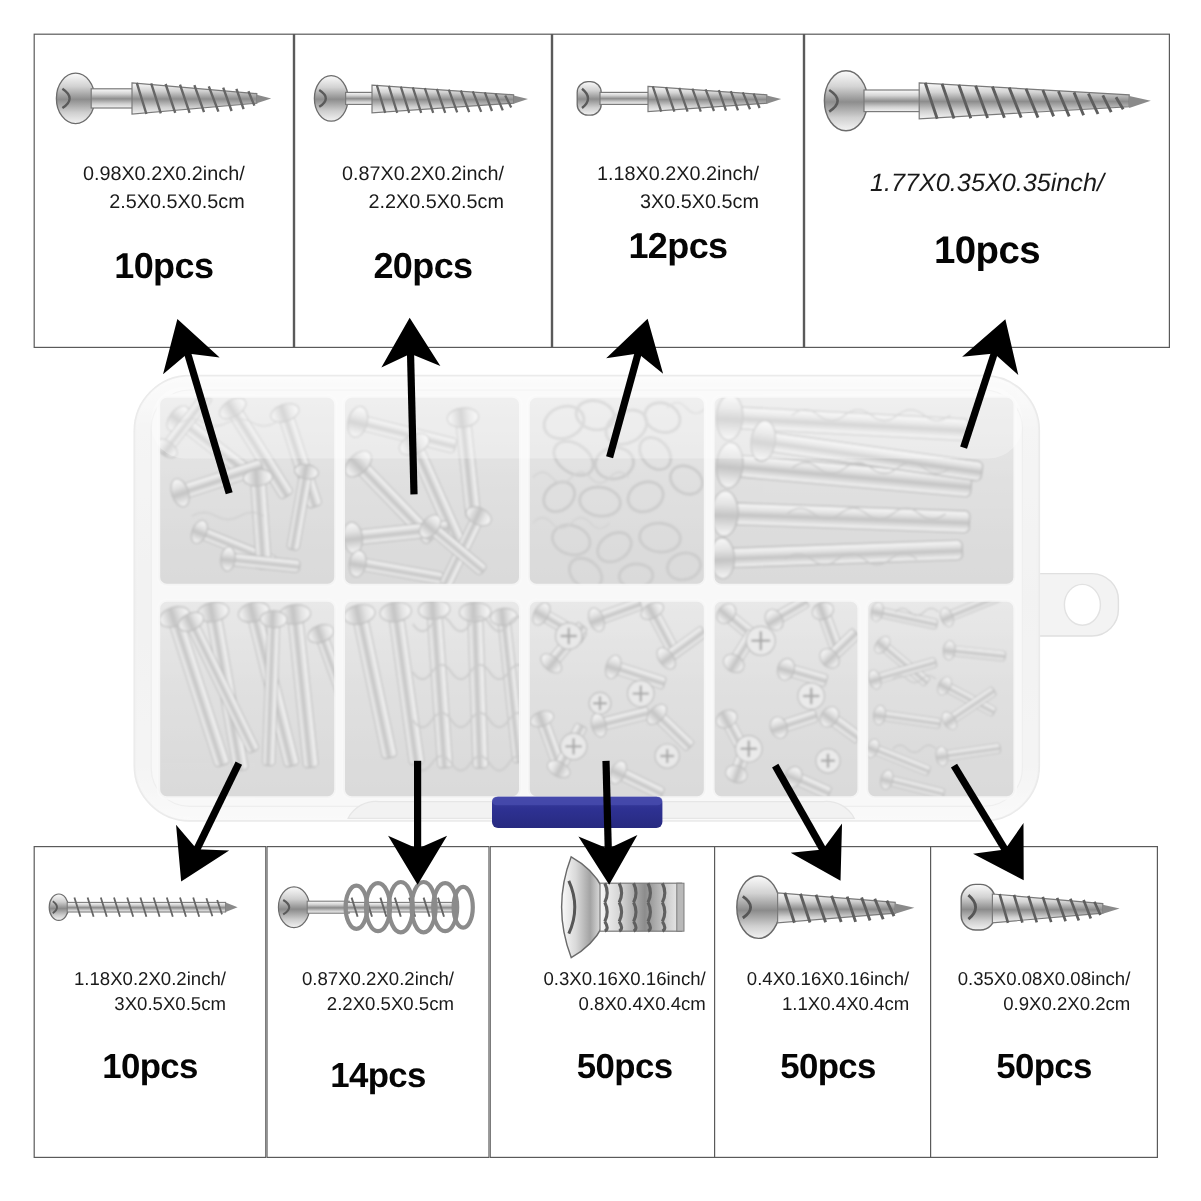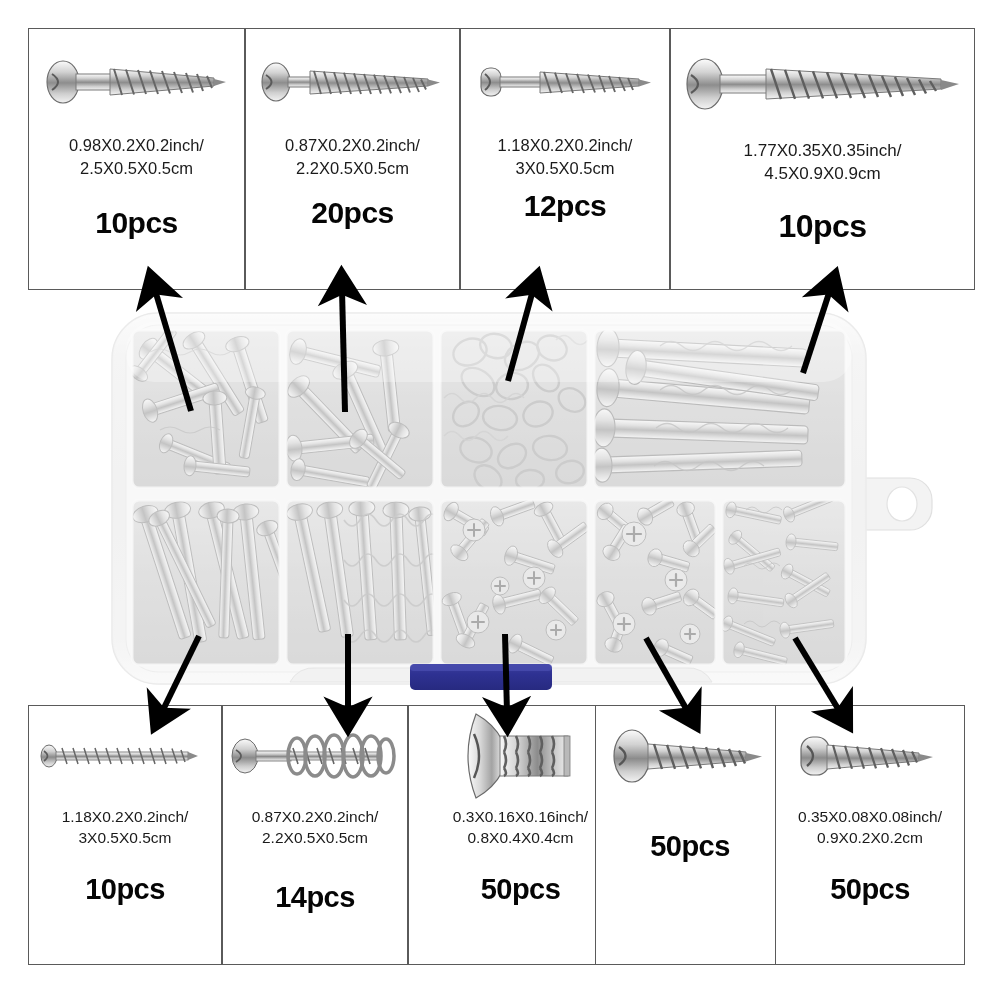--- a/index.html
+++ b/index.html
@@ -33,37 +33,37 @@
   }
   .panel-art {
     position: relative;
     width: 100%;
     flex: 0 0 auto;
     display: flex;
     align-items: center;
     justify-content: center;
   }
   .panel-dims {
-    text-align: center;
+    text-align: right;
     color: #1a1a1a;
     line-height: 1.38;
     white-space: nowrap;
   }
   .panel-dims .dim-line { display: block; }
   .panel-count {
     font-weight: bold;
     color: #050505;
     letter-spacing: -0.5px;
     text-align: left;
   }
 
   
   .row-top .panel-dims { font-size: 16.5px; }
   .row-top .panel-count { font-size: 30px; }
-  .row-top.panel-wide .panel-dims { font-size: 17px; }
+  .row-top.panel-wide .panel-dims { font-size: 21px; font-style: italic; }
   .row-top.panel-wide .panel-count { font-size: 32px; }
 
   
   .row-bot .panel-dims { font-size: 15.5px; }
   .row-bot .panel-count { font-size: 29px; }
 
   
   #arrow-layer, #box-layer {
     position: absolute;
     left: 0;
@@ -620,21 +620,21 @@
                    M94 15.4 l7 20.6 M104 16 l7 20 M114 16.6 l7 19 M124 17.4 l7 18
                    M134 18.2 l7 17 M144 19 l6 15.5 M153 20 l6 14 M161 21.5 l5 10"></path>
         </g>
         <path d="M168 21.5 l12 3 l-12 4 z" fill="#8a8a8a"></path>
       </svg>
     </div>
     <div class="panel-dims">
       <span class="dim-line">0.87X0.2X0.2inch/</span>
       <span class="dim-line">2.2X0.5X0.5cm</span>
     </div>
-    <div class="panel-count" style="margin-top:16px;">20pcs</div>
+    <div class="panel-count" style="margin-top:26px;">20pcs</div>
   </div>
 
   <div class="panel row-top" style="left:460px; top:28px; width:210px; height:262px;">
     <div class="panel-art" style="height:105px;">
       <svg class="screw-svg" width="180" height="48" viewBox="0 0 180 48">
         <defs>
           <linearGradient id="s3" x1="0" y1="0" x2="0" y2="1">
             <stop offset="0%" stop-color="#fbfbfb"></stop>
               <stop offset="26%" stop-color="#d2d2d2"></stop>
             <stop offset="52%" stop-color="#8d8d8d"></stop>
@@ -681,21 +681,20 @@
           <path d="M88 15 l10 30 M102 15.8 l10 29 M116 16.6 l10 28 M130 17.4 l10 27
                    M144 18.2 l10 26 M158 19 l10 25 M172 20 l10 24 M186 21 l9 22
                    M199 22 l9 21 M212 23 l8 19 M224 24 l8 17 M236 25.5 l7 14
                    M247 27 l6 10"></path>
         </g>
         <path d="M258 26 l18 4 l-18 6 z" fill="#8a8a8a"></path>
       </svg>
     </div>
     <div class="panel-dims">
       <span class="dim-line">1.77X0.35X0.35inch/</span>
-      <span class="dim-line">4.5X0.9X0.9cm</span>
     </div>
     <div class="panel-count" style="margin-top:22px;">10pcs</div>
   </div>
 
   <div class="panel row-bot" style="left:28px; top:705px; width:194px; height:260px;">
     <div class="panel-art" style="height:100px;">
       <svg class="screw-svg" width="170" height="34" viewBox="0 0 170 34">
         <defs>
           <linearGradient id="b1" x1="0" y1="0" x2="0" y2="1">
             <stop offset="0%" stop-color="#fbfbfb"></stop>
@@ -812,20 +811,24 @@
         </defs>
         <ellipse cx="22" cy="31" rx="18" ry="26" fill="url(#b4)" stroke="#6a6a6a" stroke-width="1.2"></ellipse>
         <path d="M9 22 q13 9 0 18" fill="none" stroke="#565656" stroke-width="2.4"></path>
         <path d="M38 19 L136 27 L136 36 L38 44 Z" fill="url(#b4)" stroke="#7a7a7a" stroke-width="1"></path>
         <g stroke="#5f5f5f" stroke-width="2.4" fill="none">
           <path d="M44 19 l8 25 M57 19.8 l8 24 M70 20.6 l8 23 M83 21.4 l8 22
                    M96 22.2 l7 21 M108 23 l7 19 M119 24 l7 17 M129 25.5 l6 13"></path>
         </g>
         <path d="M136 28 l16 3.5 l-16 5 z" fill="#8a8a8a"></path>
       </svg>
+    </div>
+    <div class="panel-dims">
+      <span class="dim-line">0.4X0.16X0.16inch/</span>
+      <span class="dim-line">1.1X0.4X0.4cm</span>
     </div>
     <div class="panel-count" style="margin-top:24px;">50pcs</div>
   </div>
 
   <div class="panel row-bot" style="left:775px; top:705px; width:190px; height:260px;">
     <div class="panel-art" style="height:100px;">
       <svg class="screw-svg" width="150" height="54" viewBox="0 0 150 54">
         <defs>
           <linearGradient id="b5" x1="0" y1="0" x2="0" y2="1">
             <stop offset="0%" stop-color="#fbfbfb"></stop>

